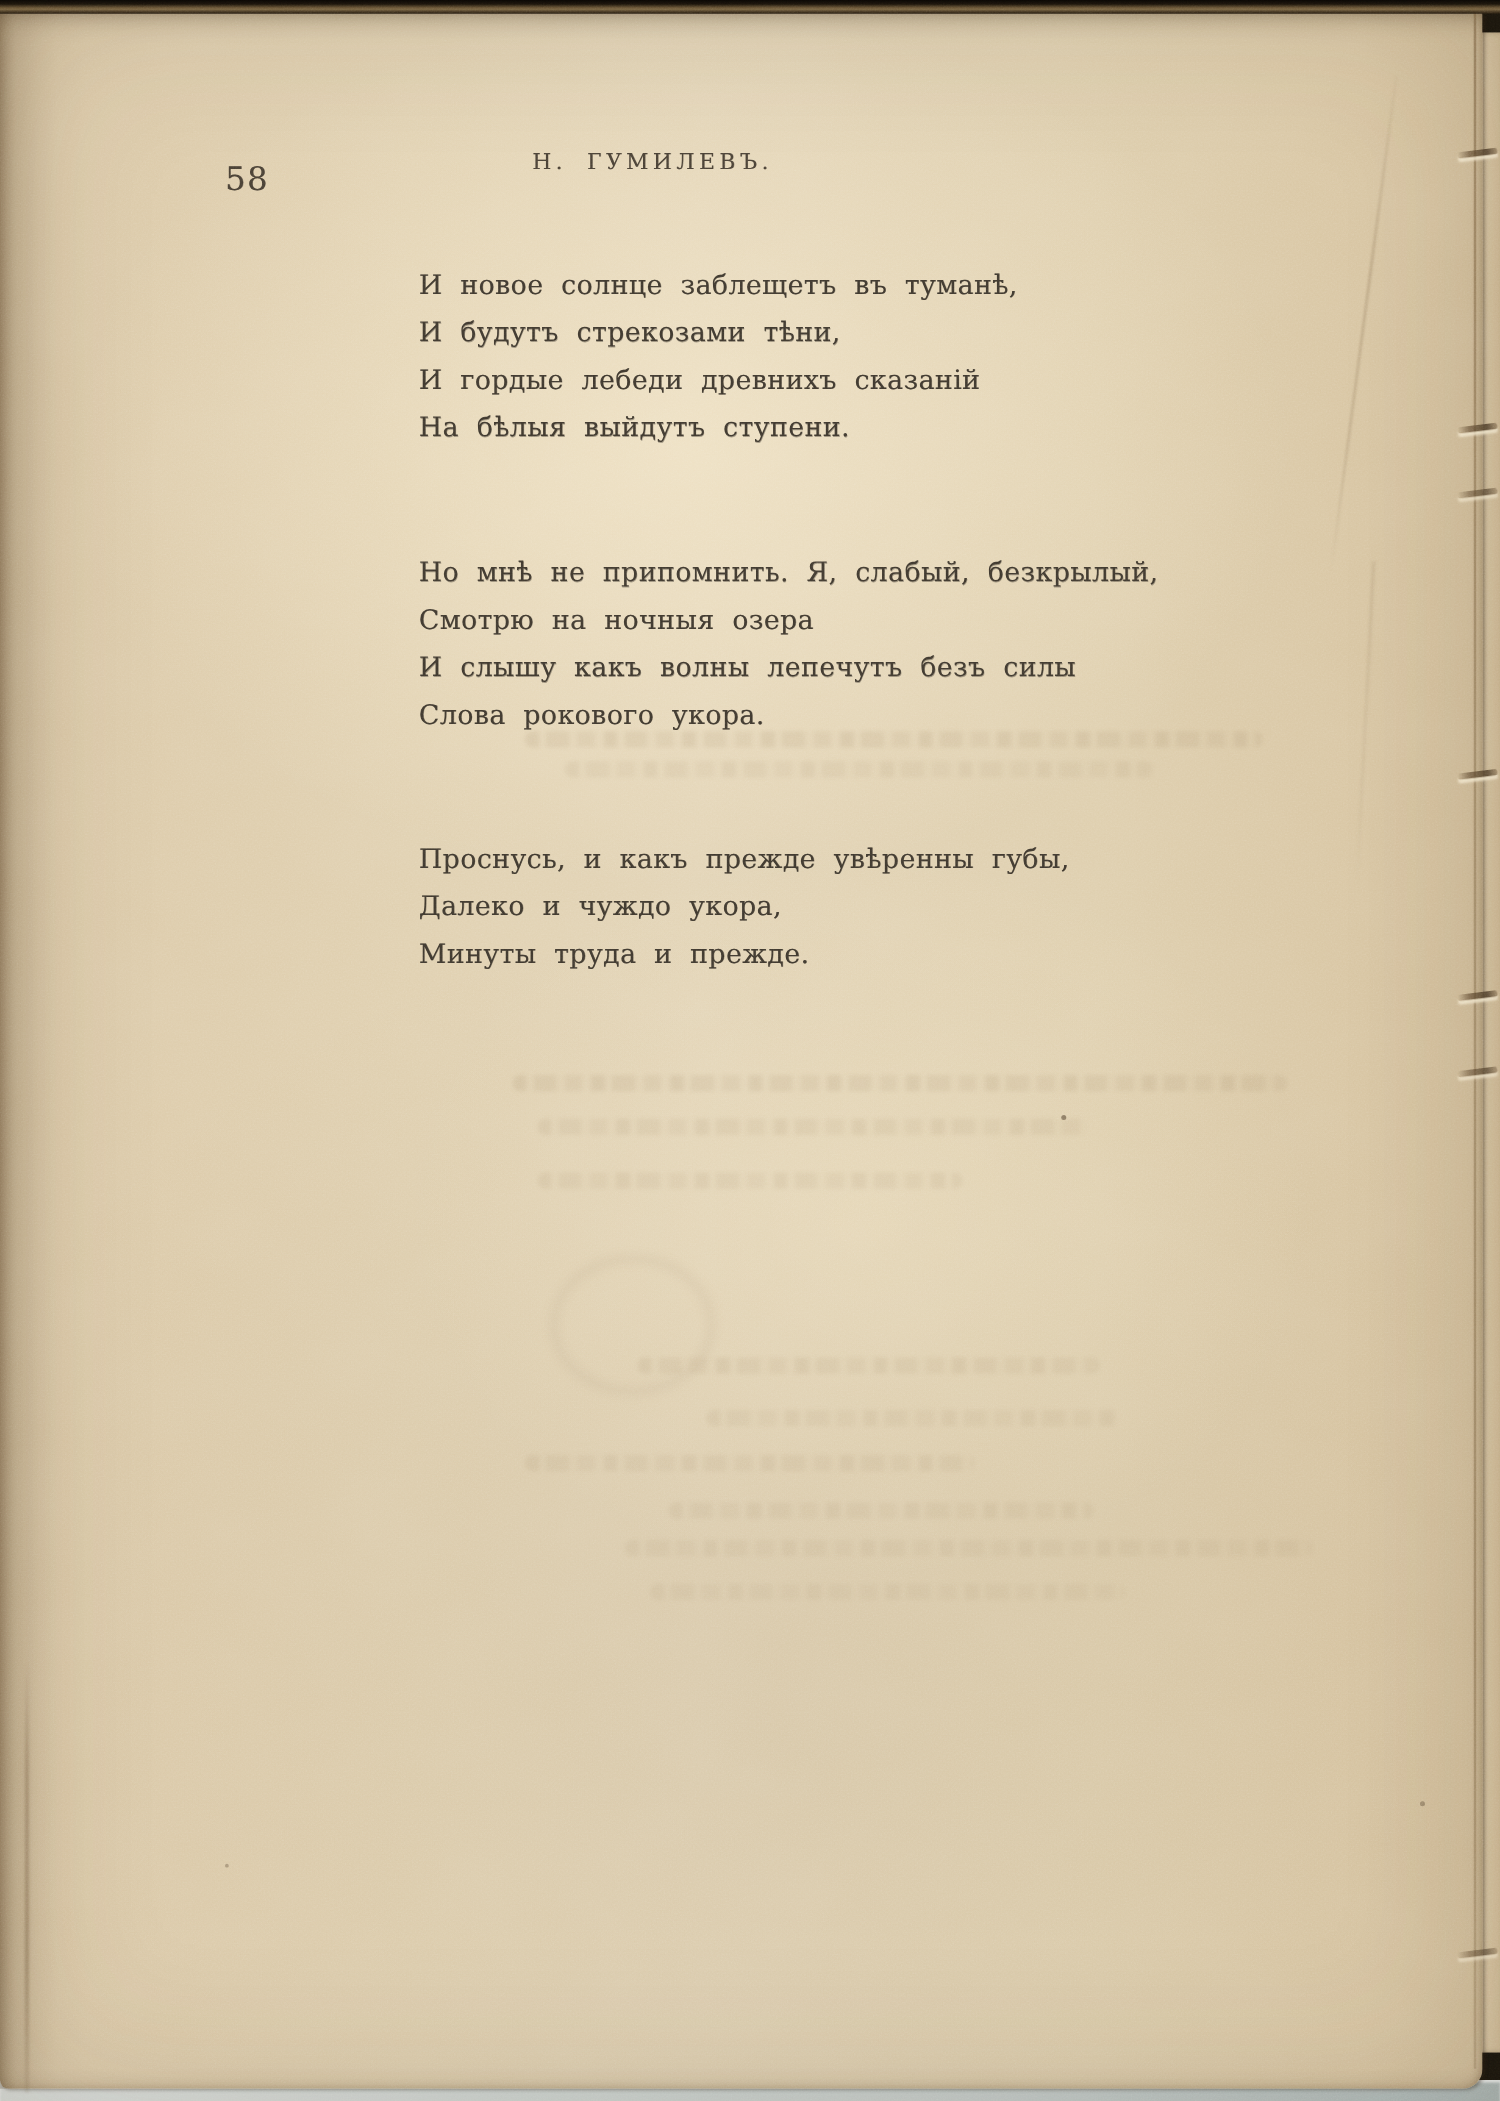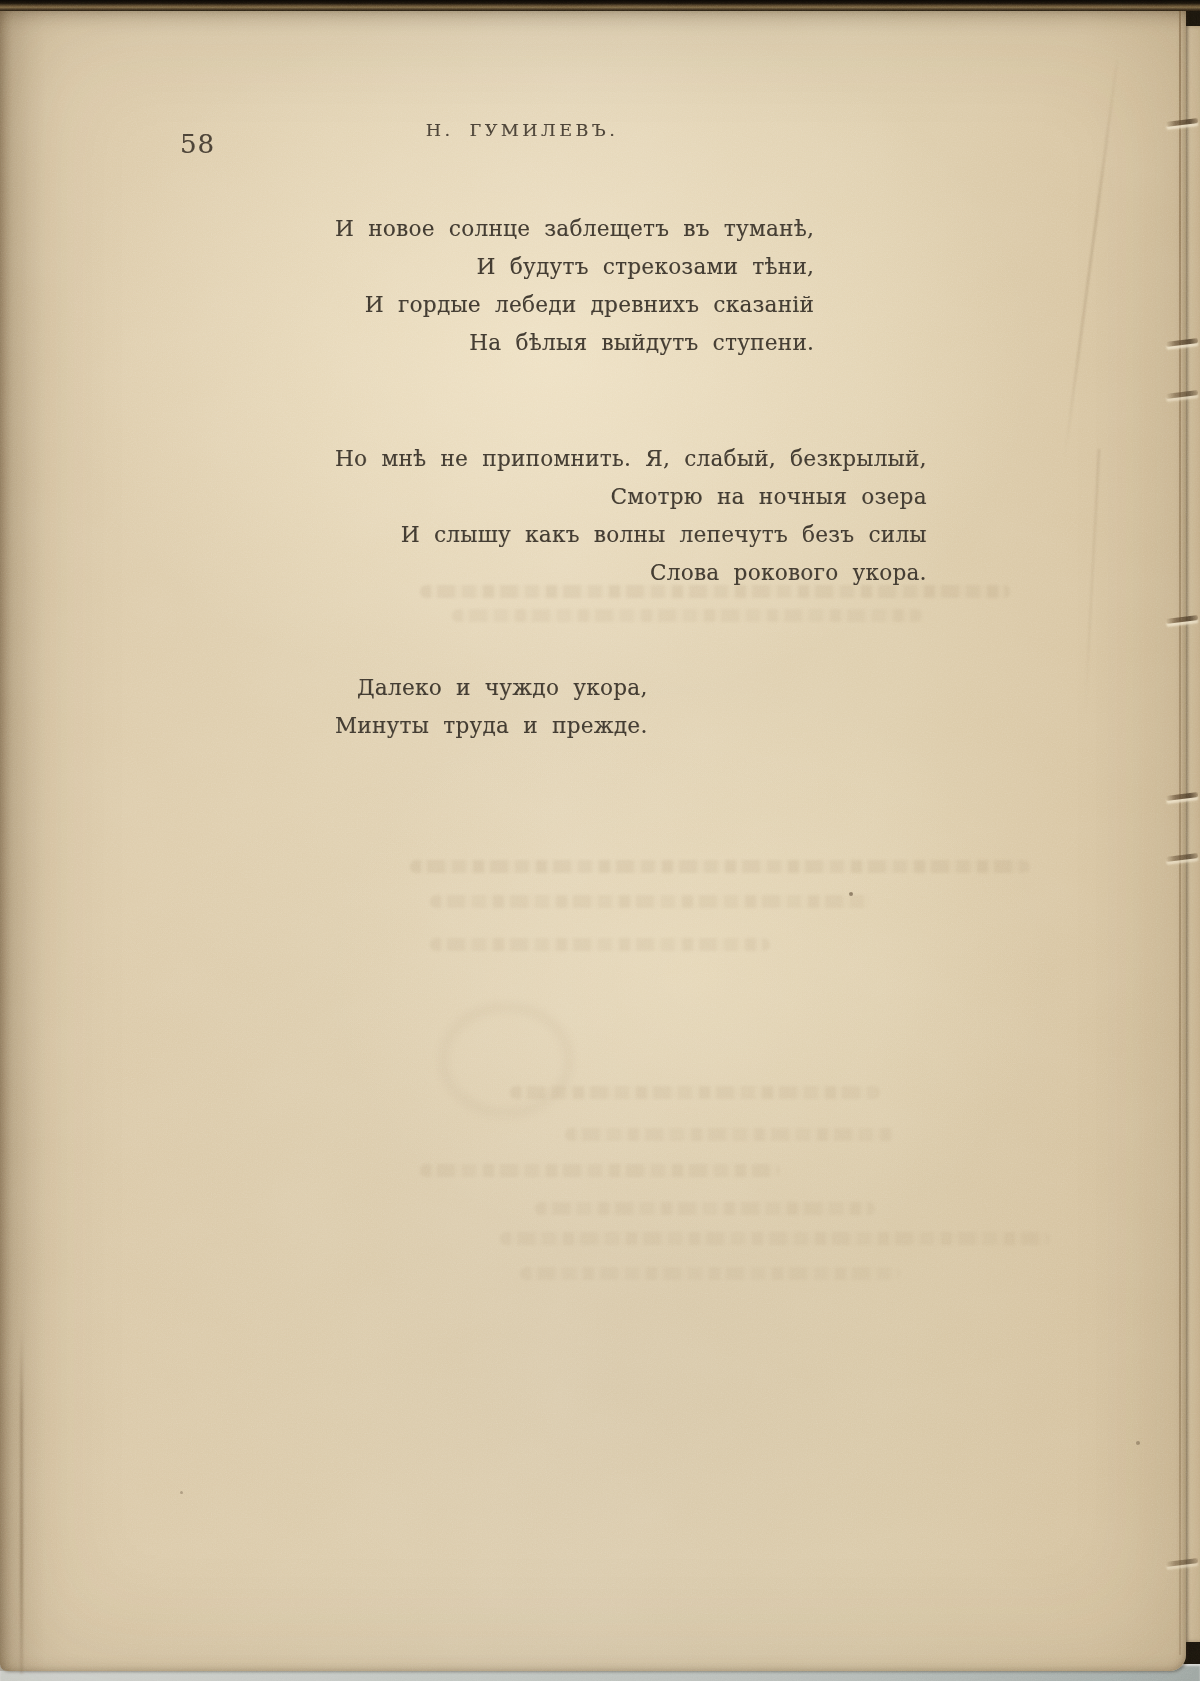--- a/index.html
+++ b/index.html
@@ -94,21 +94,20 @@
   }
   .poem{position:absolute;left:335px;top:0;width:780px;}
   .stanza{position:absolute;left:0;}
   .stanza-1{top:201px;}
   .stanza-2{top:431px;}
   .stanza-3{top:660px;}
   .poem-line{
     font-size:21.5px;line-height:38px;white-space:nowrap;
     color:#3c352b;word-spacing:7px;letter-spacing:.3px;
     text-shadow:.35px .35px 0 rgba(56,47,37,.42);
-    text-align:right;
   }
   
   .ghost{
     position:absolute;height:13px;border-radius:6px;
     opacity:.48;filter:blur(1.7px);
     background:repeating-linear-gradient(90deg,
       rgba(150,124,88,.30) 0 11px, rgba(150,124,88,.04) 11px 17px,
       rgba(150,124,88,.26) 17px 35px, rgba(150,124,88,.05) 35px 42px,
       rgba(150,124,88,.22) 42px 56px, rgba(150,124,88,.04) 56px 63px);
   }
@@ -153,20 +152,21 @@
         <div class="poem-line">И гордые лебеди древнихъ сказаній</div>
         <div class="poem-line">На бѣлыя выйдутъ ступени.</div>
       </div>
       <div class="stanza stanza-2">
         <div class="poem-line">Но мнѣ не припомнить. Я, слабый, безкрылый,</div>
         <div class="poem-line">Смотрю на ночныя озера</div>
         <div class="poem-line">И слышу какъ волны лепечутъ безъ силы</div>
         <div class="poem-line">Слова рокового укора.</div>
       </div>
       <div class="stanza stanza-3">
+        <div class="poem-line">Проснусь, и какъ прежде увѣренны губы,</div>
         <div class="poem-line">Далеко и чуждо укора,</div>
         <div class="poem-line">Минуты труда и прежде.</div>
       </div>
     </div>
 
     <div class="ghost" style="left:420px;top:576px;width:590px"></div>
     <div class="ghost" style="left:452px;top:600px;width:470px;opacity:.35"></div>
     <div class="ghost" style="left:410px;top:851px;width:620px"></div>
     <div class="ghost" style="left:430px;top:886px;width:440px;opacity:.4"></div>
     <div class="ghost" style="left:430px;top:929px;width:340px;opacity:.38"></div>

